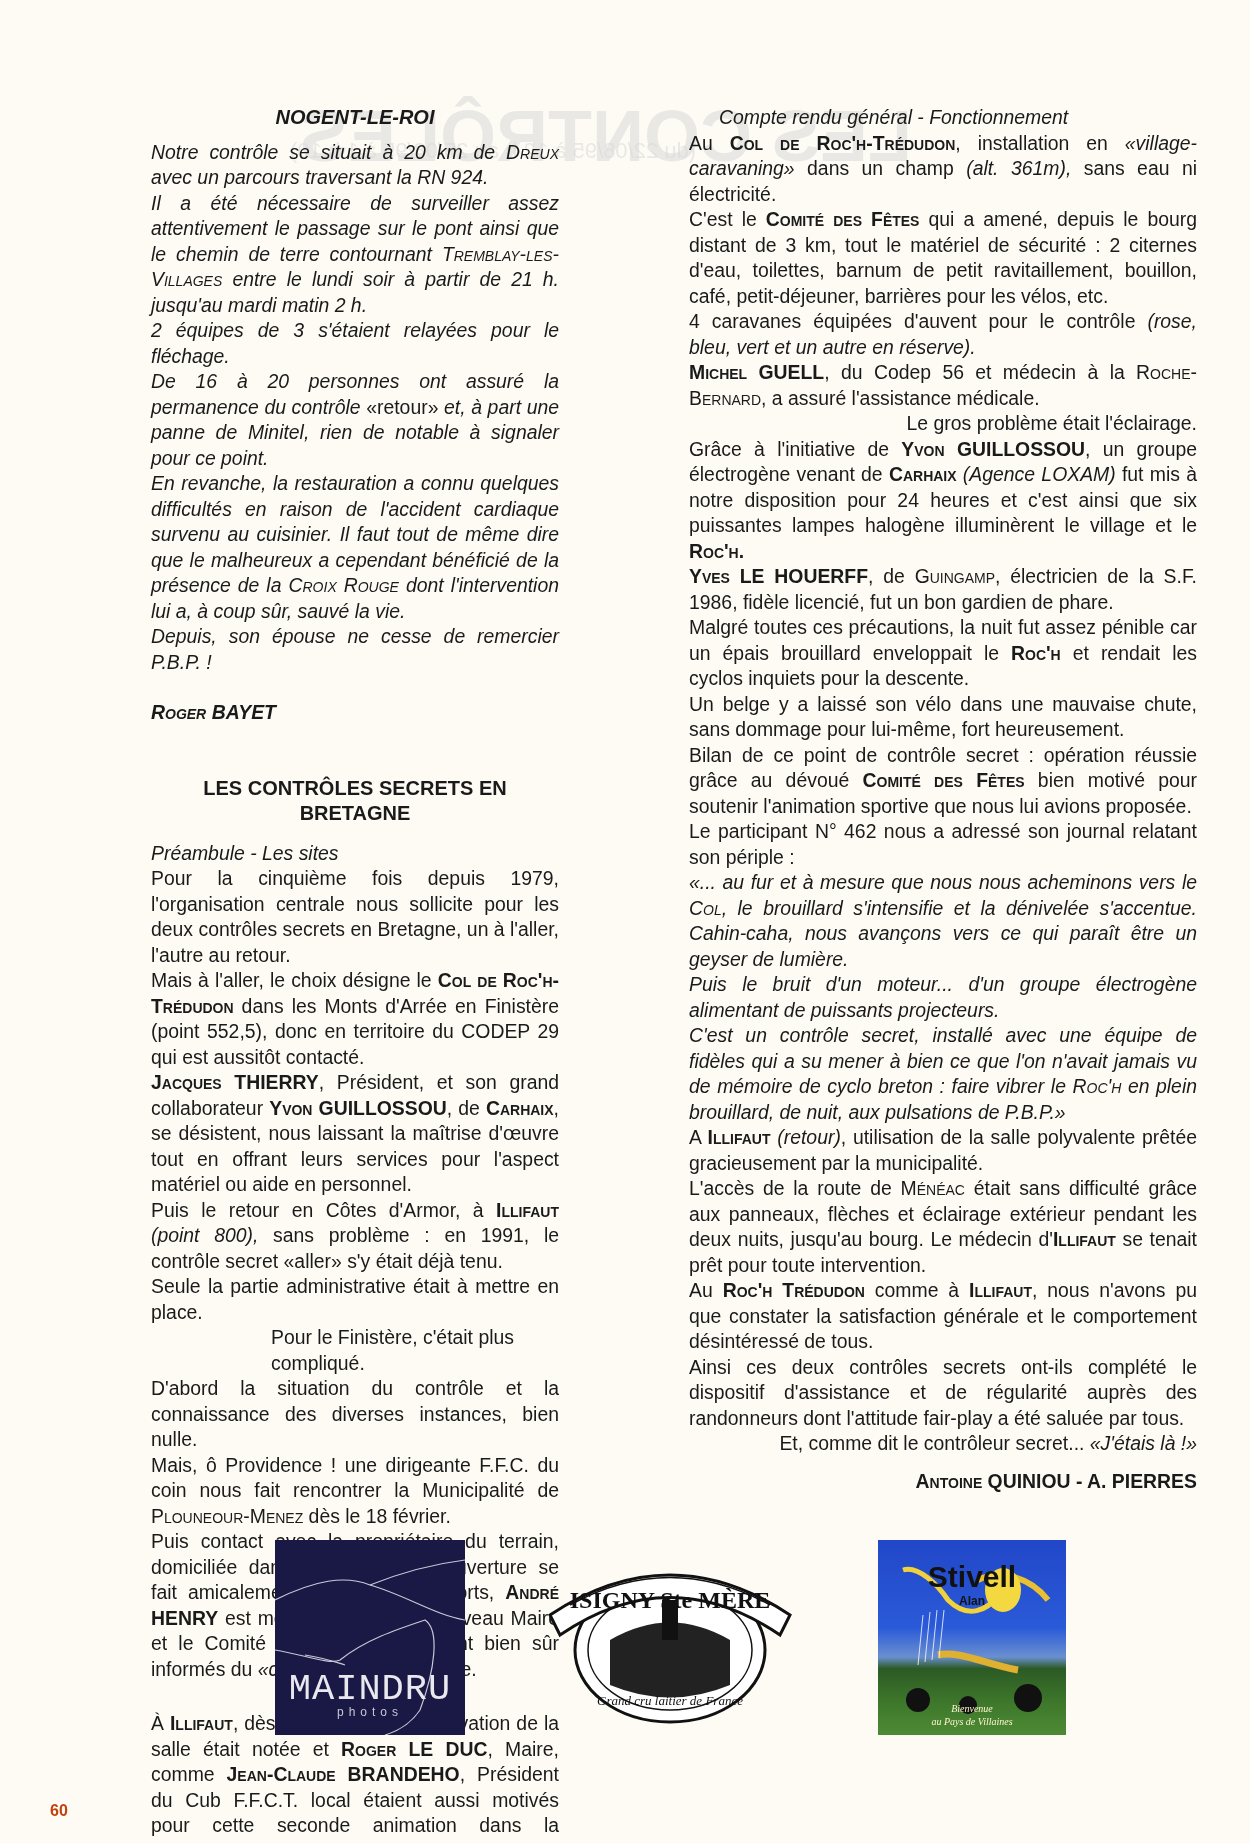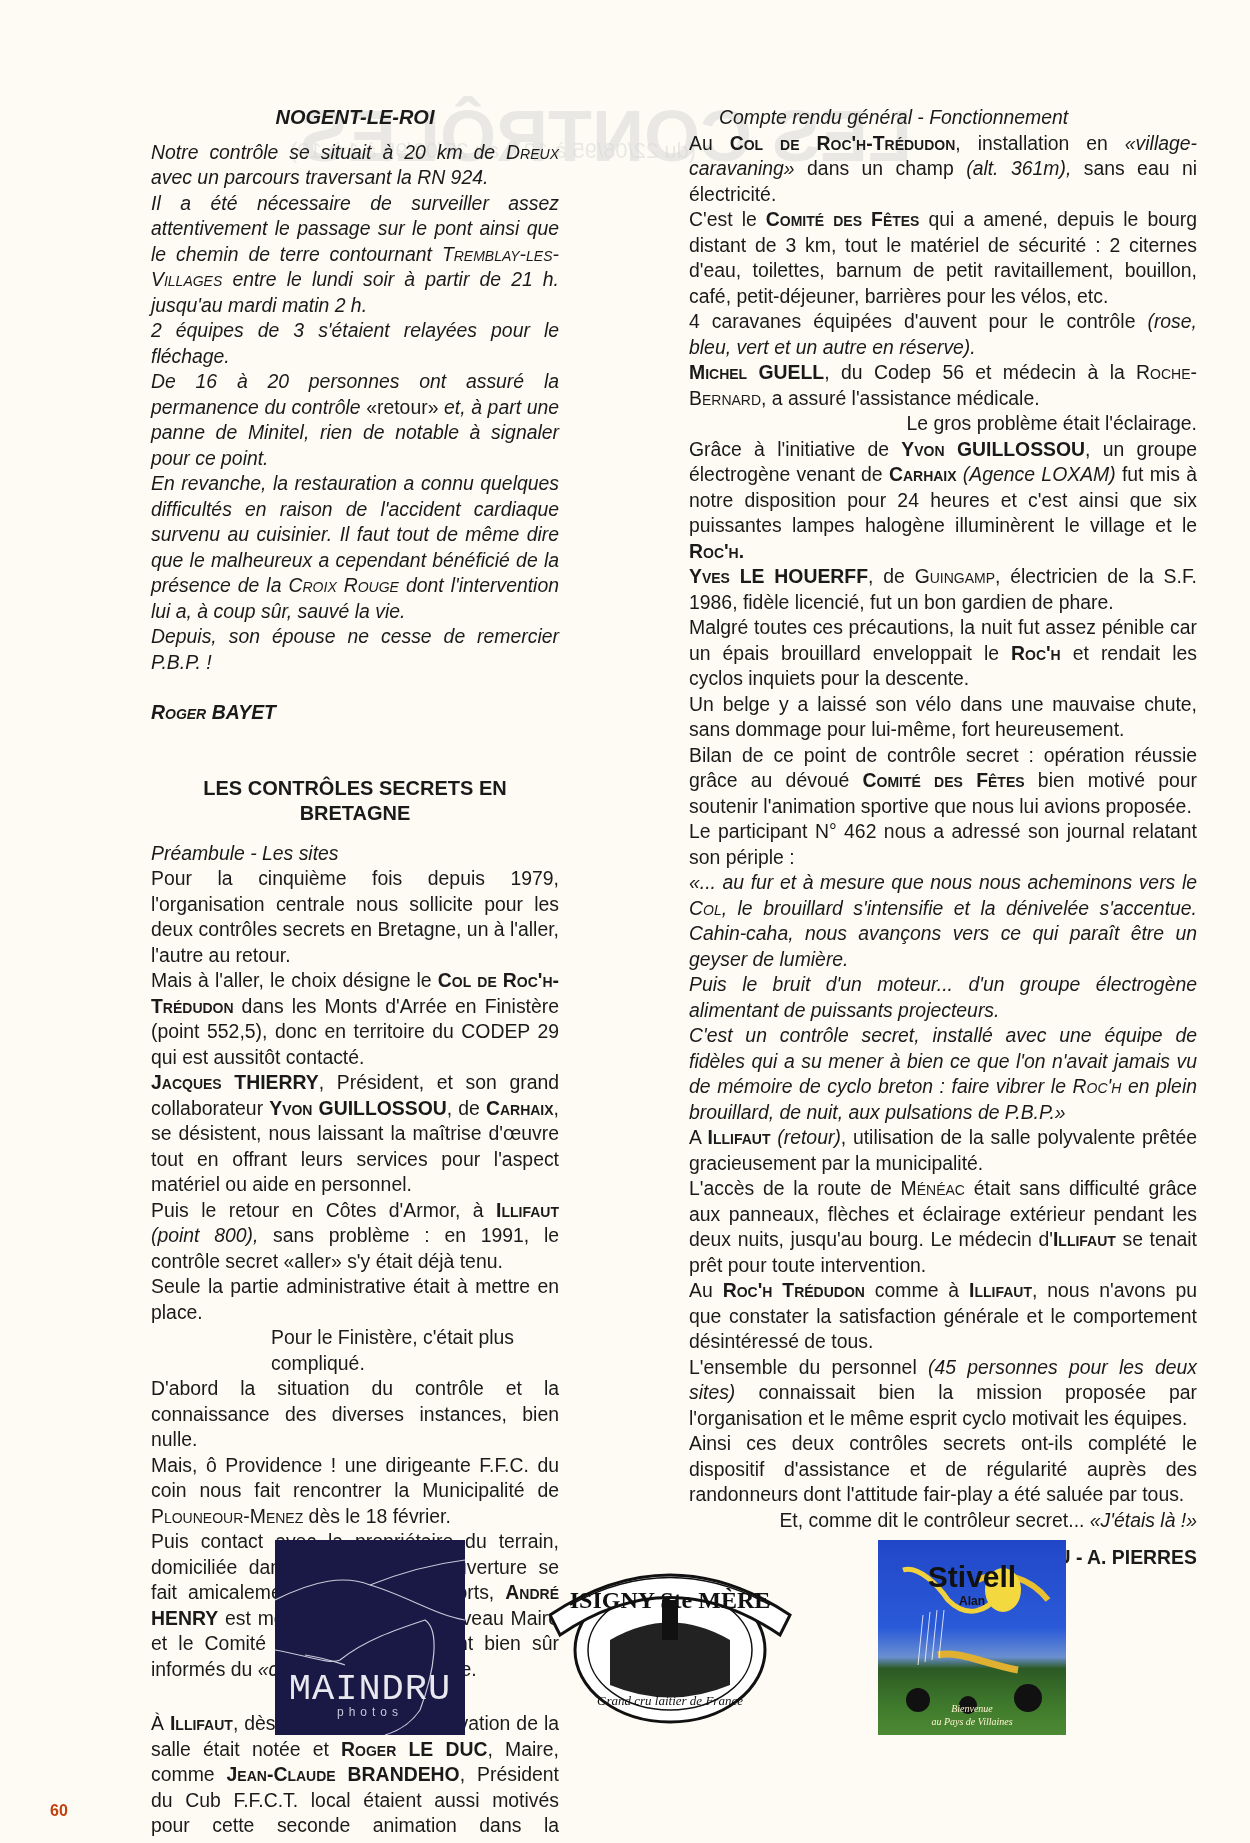--- a/index.html
+++ b/index.html
@@ -91,21 +91,20 @@
   <p><span>Malgré toutes ces précautions, la nuit fut assez pénible car un épais brouillard enveloppait le </span><span class="sc">Roc'h</span><span> et rendait les cyclos inquiets pour la descente.</span></p>
   <p>Un belge y a laissé son vélo dans une mauvaise chute, sans dommage pour lui-même, fort heureusement.</p>
   <p><span>Bilan de ce point de contrôle secret : opération réussie grâce au dévoué </span><span class="sc">Comité des Fêtes</span><span> bien motivé pour soutenir l'animation sportive que nous lui avions proposée.</span></p>
   <p>Le participant N° 462 nous a adressé son journal relatant son périple :</p>
   <p class="it"><span>«... au fur et à mesure que nous nous acheminons vers le </span><span class="scn">Col</span><span>, le brouillard s'intensifie et la dénivelée s'accentue. Cahin-caha, nous avançons vers ce qui paraît être un geyser de lumière.</span></p>
   <p class="it">Puis le bruit d'un moteur... d'un groupe électrogène alimentant de puissants projecteurs.</p>
   <p class="it"><span>C'est un contrôle secret, installé avec une équipe de fidèles qui a su mener à bien ce que l'on n'avait jamais vu de mémoire de cyclo breton : faire vibrer le </span><span class="scn">Roc'h</span><span> en plein brouillard, de nuit, aux pulsations de P.B.P.»</span></p>
   <p><span>A </span><span class="sc">Illifaut</span><span> </span><span class="it">(retour)</span><span>, utilisation de la salle polyvalente prêtée gracieusement par la municipalité.</span></p>
   <p><span>L'accès de la route de </span><span class="scn">Ménéac</span><span> était sans difficulté grâce aux panneaux, flèches et éclairage extérieur pendant les deux nuits, jusqu'au bourg. Le médecin d'</span><span class="sc">Illifaut</span><span> se tenait prêt pour toute intervention.</span></p>
   <p><span>Au </span><span class="sc">Roc'h Trédudon</span><span> comme à </span><span class="sc">Illifaut</span><span>, nous n'avons pu que constater la satisfaction générale et le comportement désintéressé de tous.</span></p>
-  <p><span>L'ensemble du personnel </span><span class="it">(45 personnes pour les deux sites)</span><span> connaissait bien la mission proposée par l'organisation et le même esprit cyclo motivait les équipes.</span></p>
   <p>Ainsi ces deux contrôles secrets ont-ils complété le dispositif d'assistance et de régularité auprès des randonneurs dont l'attitude fair-play a été saluée par tous.</p>
   <p class="right-align"><span>Et, comme dit le contrôleur secret... </span><span class="it">«J'étais là !»</span></p>
   <div style="height:12px"></div>
   <p class="right-align b"><span class="scn">Antoine</span><span> QUINIOU - A. PIERRES</span></p>
 </div>
 
 <div class="logo maindru">
   <svg width="190" height="195" style="position:absolute;left:0;top:0">
     <path d="M0 60 C40 40 70 35 95 45 C130 55 160 75 190 80" stroke="#c8c8d8" stroke-width="1.2" fill="none"></path>
     <path d="M95 45 C120 35 150 25 190 20" stroke="#c8c8d8" stroke-width="1.2" fill="none"></path>

